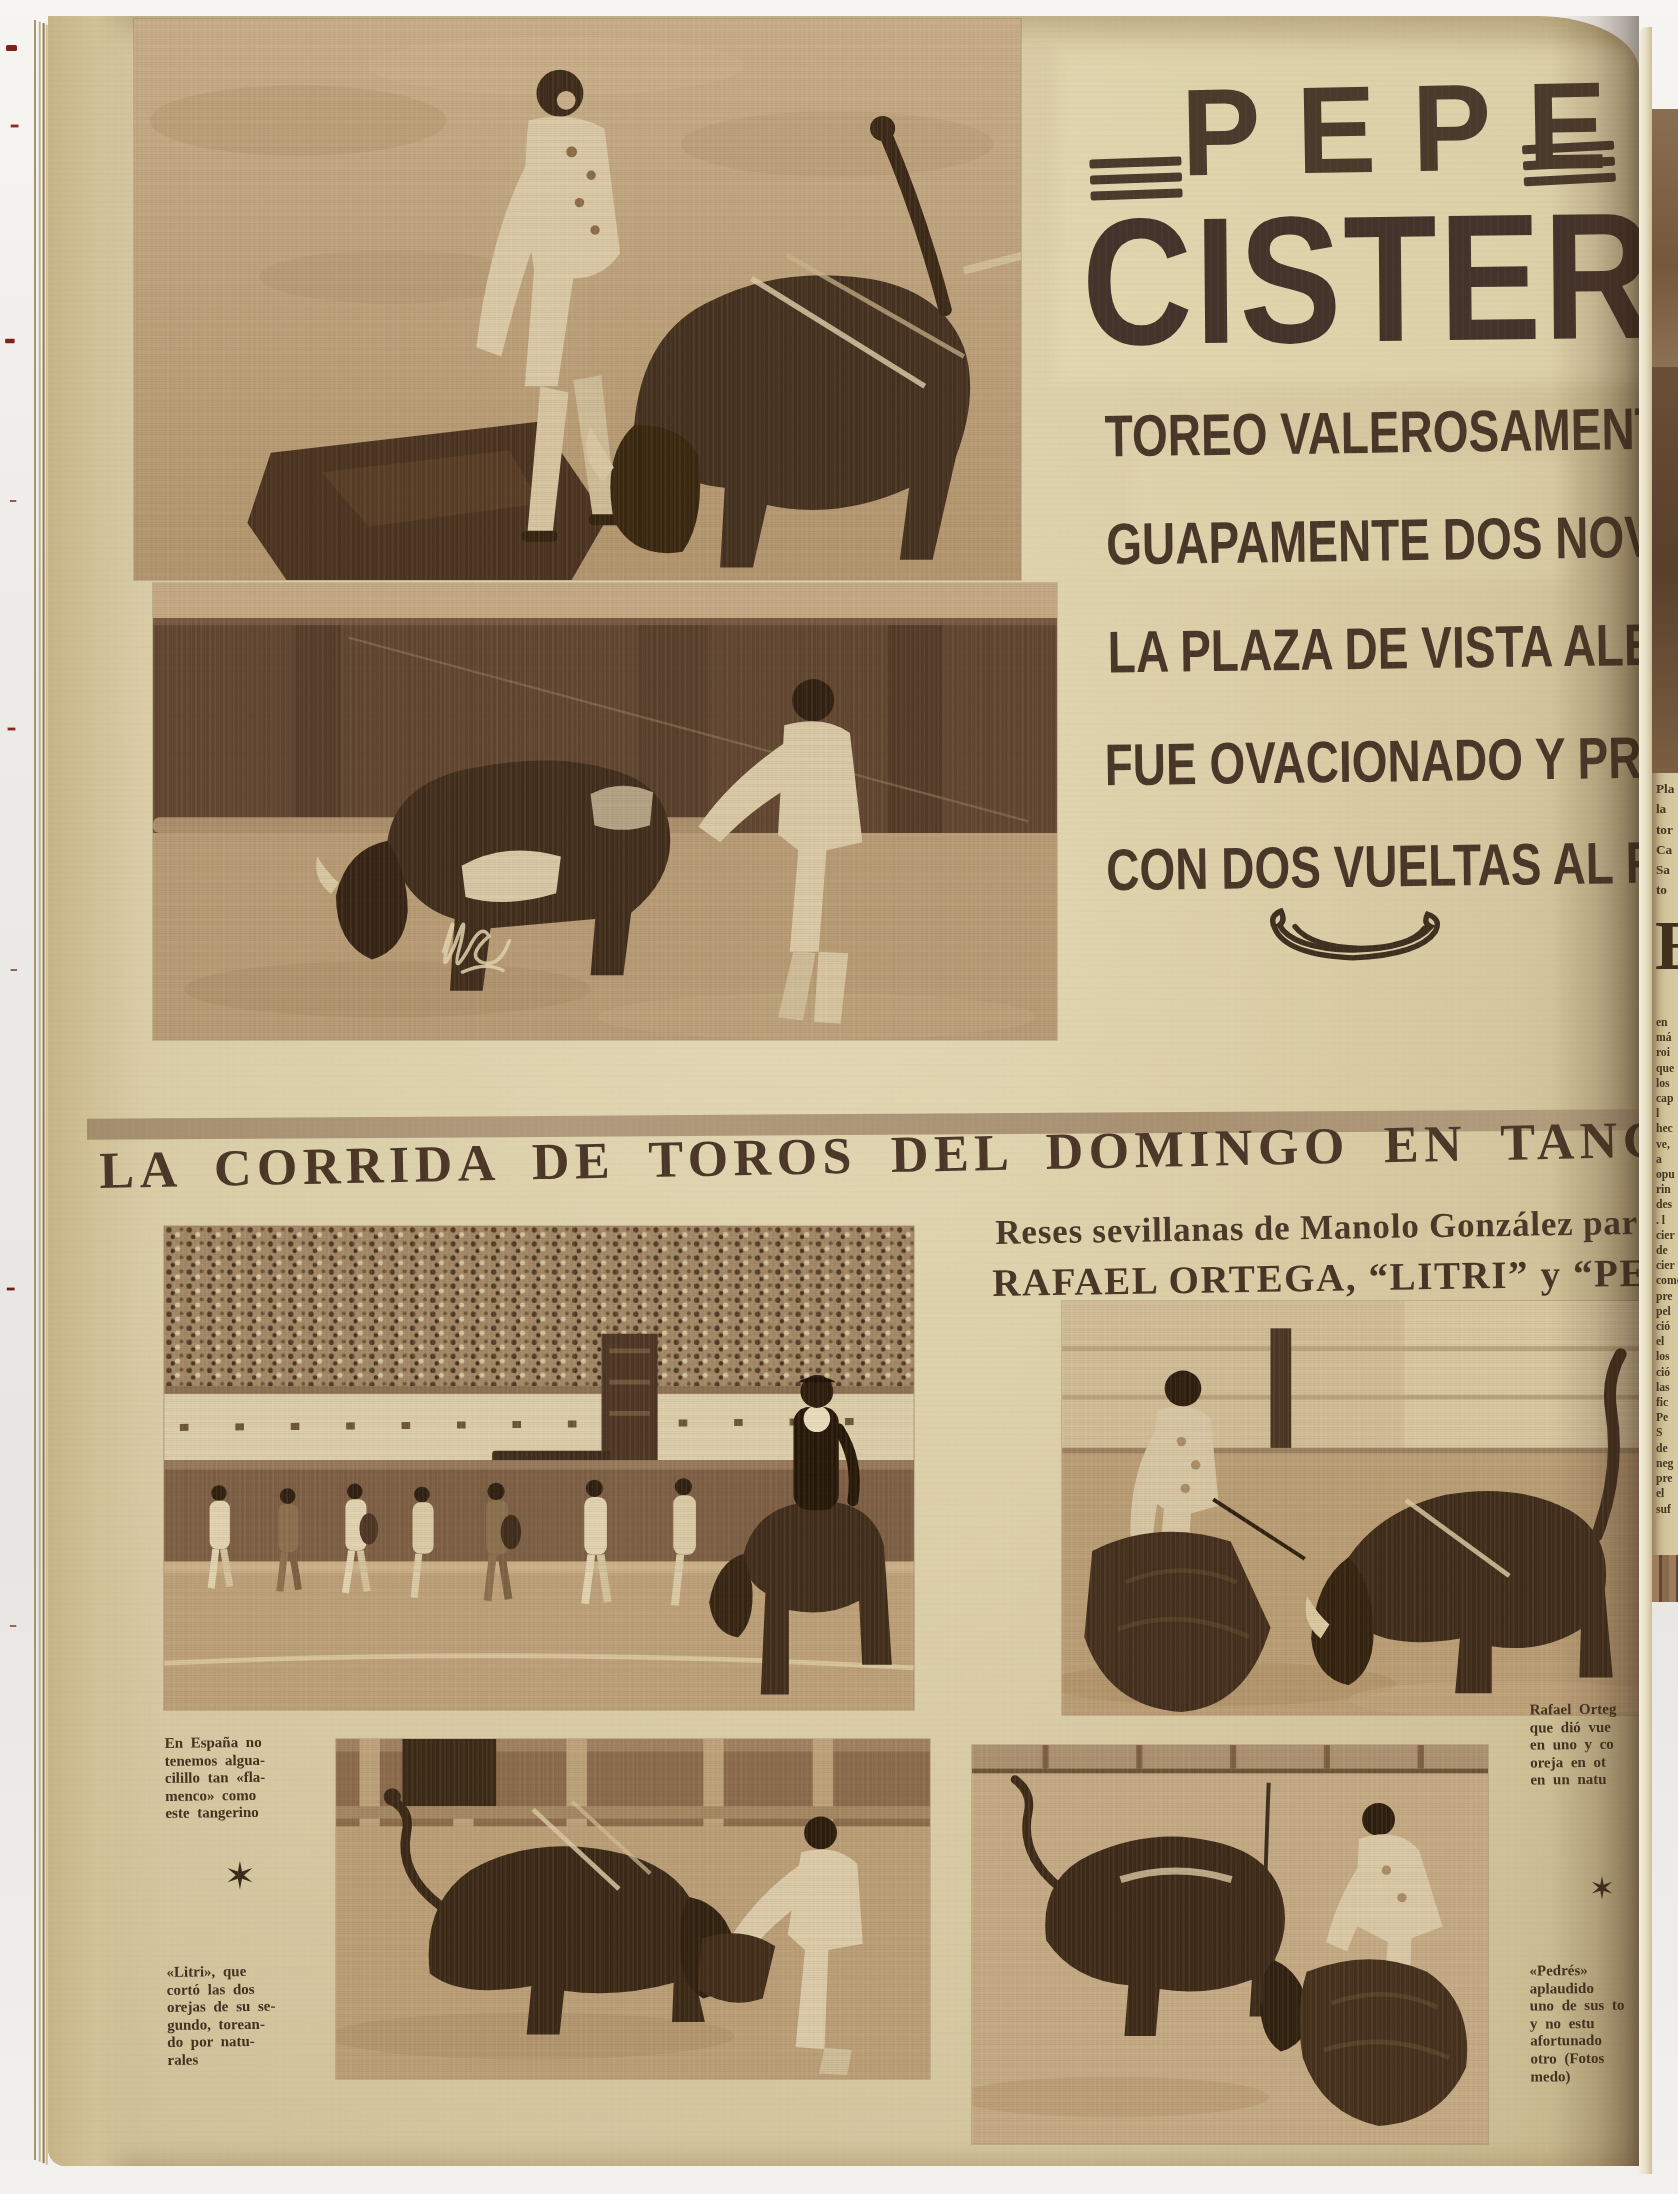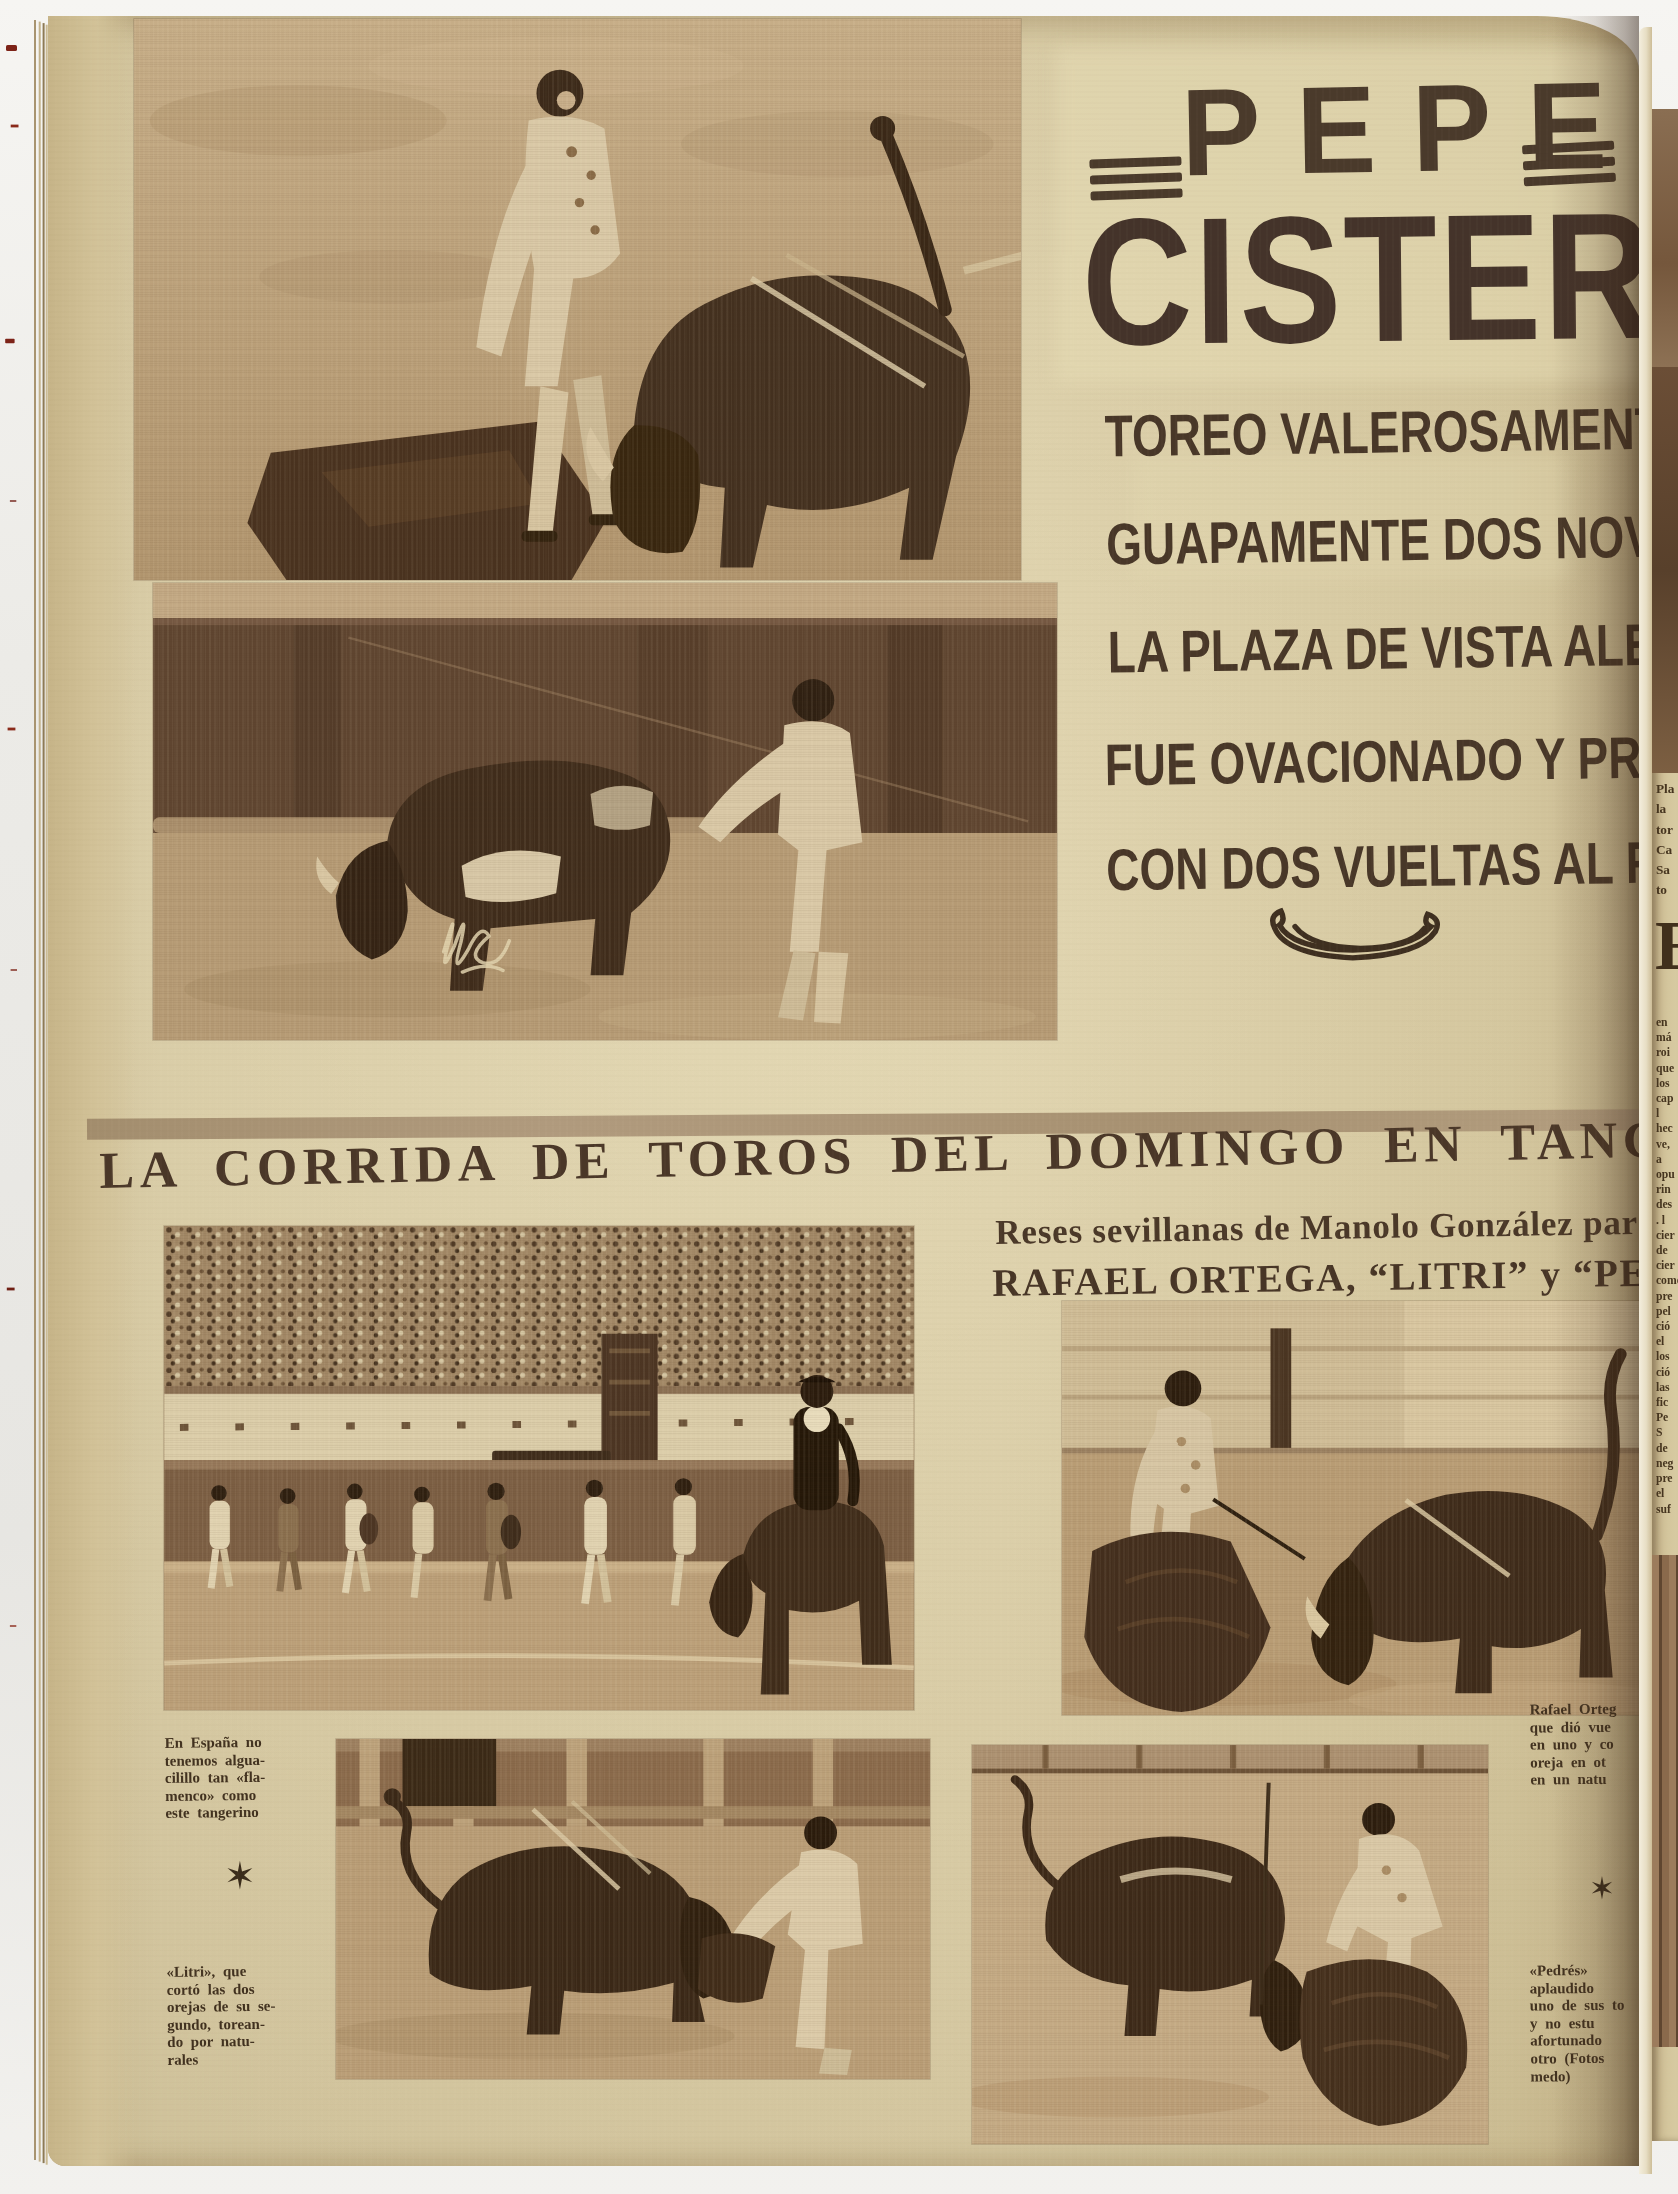--- a/index.html
+++ b/index.html
@@ -51,21 +51,21 @@
   
   .cap{position:absolute;font-family:"Liberation Serif",serif;font-weight:bold;font-size:15px;
         color:#41311f;transform:rotate(-.6deg);}
   .cap div{line-height:17.6px;white-space:nowrap;word-spacing:3.9px;}
   .star{position:absolute;color:#3a2c1b;font-family:"DejaVu Sans",sans-serif;}
   
   .fold-shadow{position:absolute;left:1551px;top:15.6px;width:88px;height:2150px;pointer-events:none;z-index:40;
         background:linear-gradient(90deg,rgba(74,52,32,0) 0%,rgba(74,52,32,.16) 50%,rgba(58,38,22,.36) 84%,rgba(44,27,14,.48) 100%);}
   .curl{position:absolute;left:1639px;top:26.6px;width:12.5px;height:2147px;z-index:41;
         background:linear-gradient(90deg,#f4eedd 0%,#e7dec4 55%,#cdbd97 100%);border-top-left-radius:7.8px;}
-  .adj{position:absolute;left:1652px;top:109px;width:26.6px;height:2032px;z-index:42;overflow:hidden;
+  .adj{position:absolute;left:1652px;top:109px;width:26.6px;height:1493px;z-index:42;overflow:hidden;
         background:linear-gradient(90deg,#c3b188 0%,#d4c69d 60%,#d8cba3 100%);
         box-shadow:inset 4.7px 0 6.3px rgba(60,40,20,.35);}
   .adj .blockphoto{position:absolute;left:0;width:26.6px;}
   .adj .frag{position:absolute;left:3.9px;font-family:"Liberation Serif",serif;font-weight:bold;color:#46351f;white-space:nowrap;}
   .frag.capfrag div{font-size:13.3px;line-height:20.3px;}
   .frag.colfrag div{font-size:11.7px;line-height:15.2px;}
   .dropcap{position:absolute;left:3.1px;font-family:"Liberation Serif",serif;font-weight:bold;font-size:69px;color:#41301c;line-height:69px;}
   
   .edge-lines{position:absolute;left:34px;top:20.3px;width:2.3px;height:2140px;background:#a89470;z-index:5;
         box-shadow:4.7px 1.6px 0 #c3b28b, 8.6px 3.1px 0 #8d7a55, 11.7px 4.7px 0 #cbbb94;}

